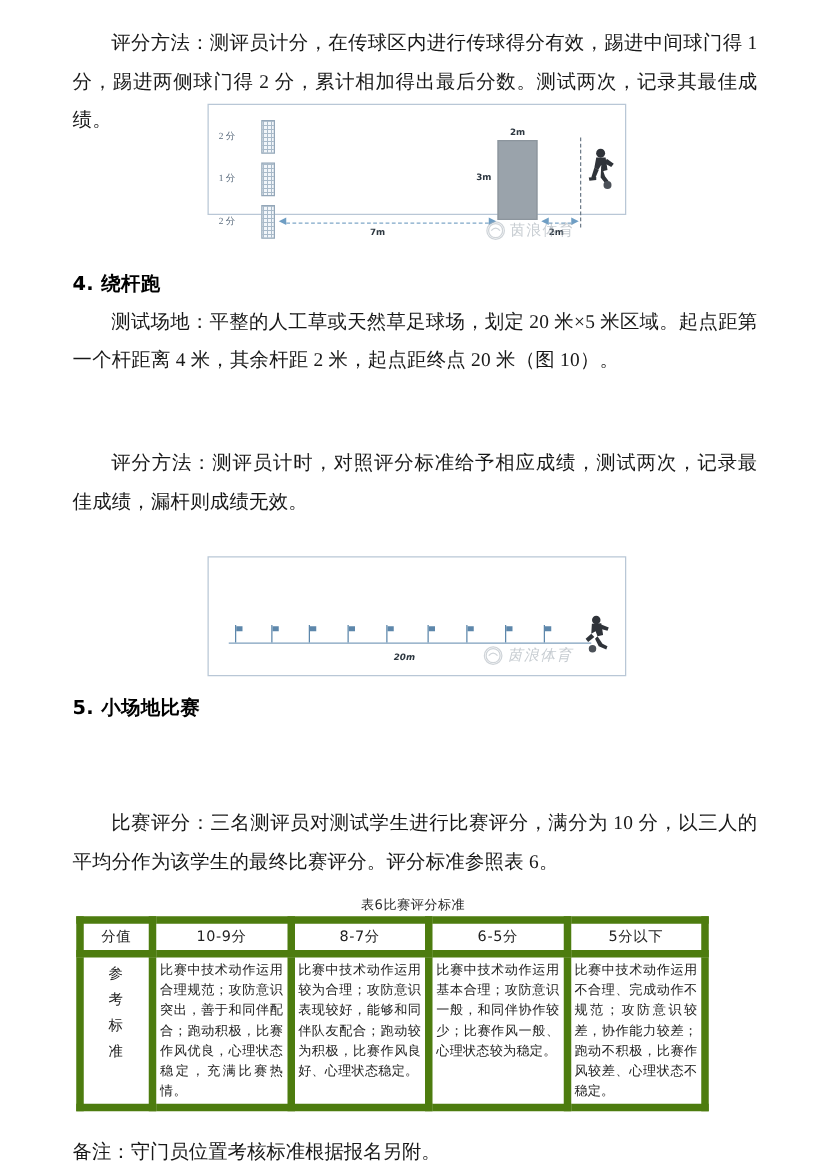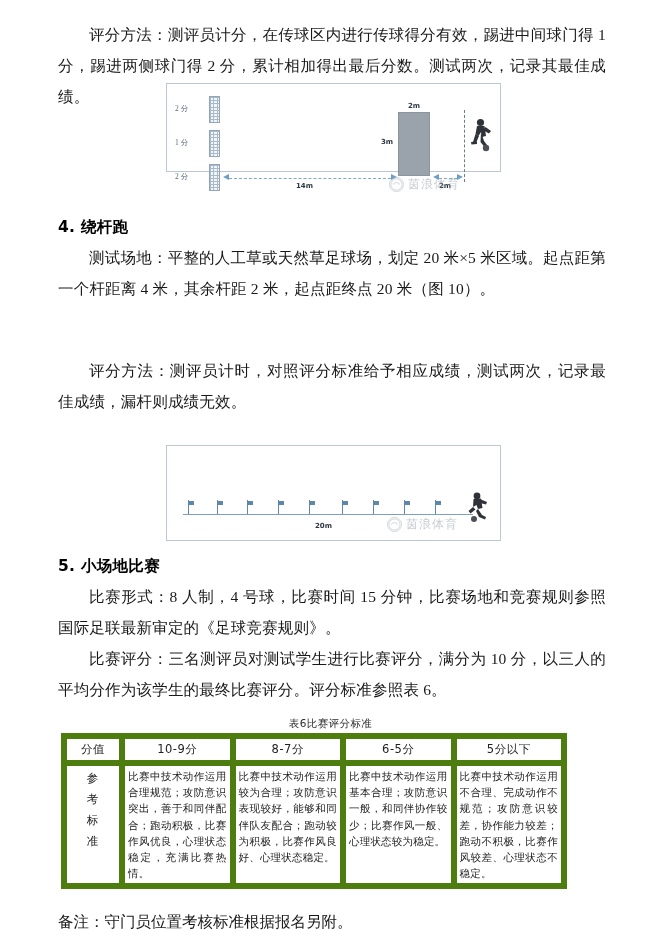--- a/index.html
+++ b/index.html
@@ -49,21 +49,21 @@
   }
 
   
   .figure {
     position: absolute;
     border: 1px solid #b9c7d6;
     background: #ffffff;
     box-sizing: border-box;
   }
   #figure-passing { left: 166px; top: 72px; width: 335px; height: 89px; }
-  #figure-slalom  { left: 166px; top: 434px; width: 335px; height: 96px; }
+  #figure-slalom  { left: 166px; top: 434px; width: 335px; height: 96px; font-style: italic; }
 
   .fig-inner { position: absolute; left: 0; top: 0; width: 100%; height: 100%; }
 
   .score-label {
     position: absolute;
     font-size: 7.5px;
     color: #5a6b7d;
     font-family: "Liberation Serif", serif;
     white-space: nowrap;
   }
@@ -233,21 +233,21 @@
       <div class="score-label" style="left: 8px; top: 54px;">1 分</div>
       <div class="score-label" style="left: 8px; top: 88px;">2 分</div>
 
       <div class="goal" style="left: 42px; top: 12px;"></div>
       <div class="goal" style="left: 42px; top: 46px;"></div>
       <div class="goal" style="left: 42px; top: 80px;"></div>
 
       <div class="arrow-l" style="left: 56px; top: 90px;"></div>
       <div class="dashline-h" style="left: 62px; top: 93.5px; width: 162px;"></div>
       <div class="arrow-r" style="left: 224px; top: 90px;"></div>
-      <div class="dim-text" style="left: 129px; top: 98px;">14m</div>
+      <div class="dim-text" style="left: 129px; top: 98px;">7m</div>
 
       <div class="gk-box" style="left: 231px; top: 28px; width: 32px; height: 64px;"></div>
       <div class="dim-text" style="left: 241px; top: 18px;">2m</div>
       <div class="dim-text" style="left: 214px; top: 54px;">3m</div>
 
       <div class="arrow-l" style="left: 266px; top: 90px;"></div>
       <div class="dashline-h" style="left: 272px; top: 93.5px; width: 18px;"></div>
       <div class="arrow-r" style="left: 290px; top: 90px;"></div>
       <div class="dim-text" style="left: 272px; top: 98px;">2m</div>
 
@@ -338,21 +338,20 @@
           <circle cx="6.5" cy="6.5" r="5.6" fill="none" stroke="#a8b1ba" stroke-width="1"></circle>
           <path d="M3 6.5 Q6.5 2.5 10 6.5" fill="none" stroke="#a8b1ba" stroke-width="1"></path>
         </svg>
         <span class="wm-text">茵浪体育</span>
       </div>
     </div>
   </div>
 
   <div class="heading" id="h-section5" style="top: 542px;">5. 小场地比赛</div>
 
-  <div class="para" id="p-s5-format" style="top: 570px;">比赛形式：8 人制，4 号球，比赛时间 15 分钟，比赛场地和竞赛规则参照国际足联最新审定的《足球竞赛规则》。</div>
 
   <div class="para" id="p-s5-rating" style="top: 632px;">比赛评分：三名测评员对测试学生进行比赛评分，满分为 10 分，以三人的平均分作为该学生的最终比赛评分。评分标准参照表 6。</div>
 
   <div id="table-caption">表6比赛评分标准</div>
 
   <table id="score-table">
     <thead>
       <tr>
         <th class="col-label">分值</th>
         <th>10-9分</th>

